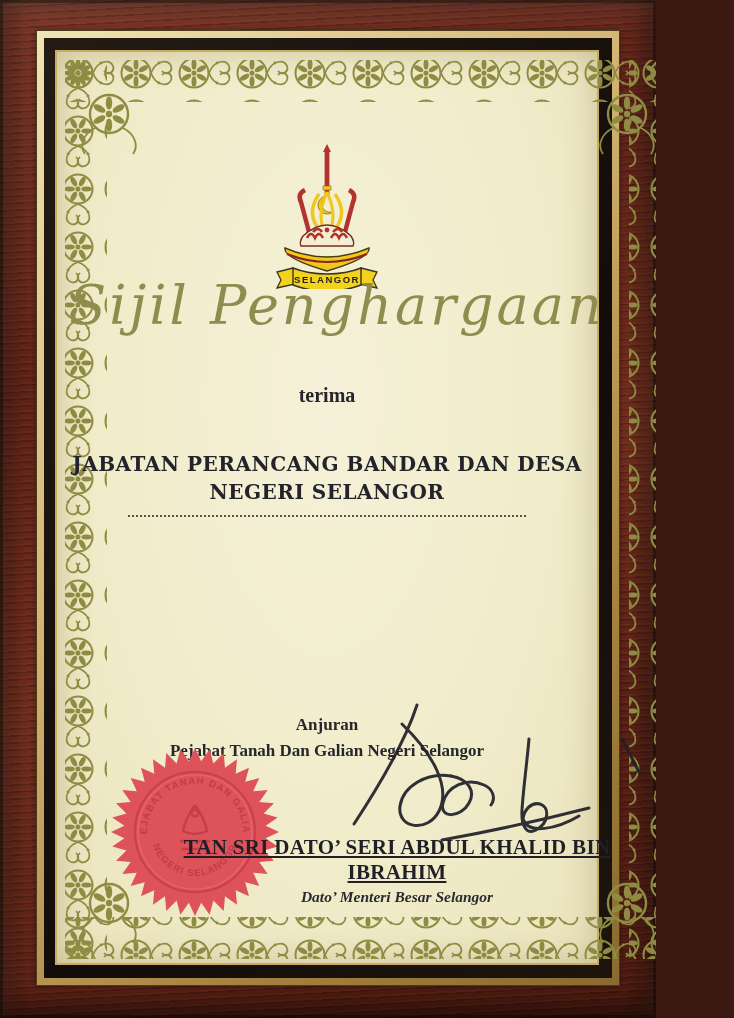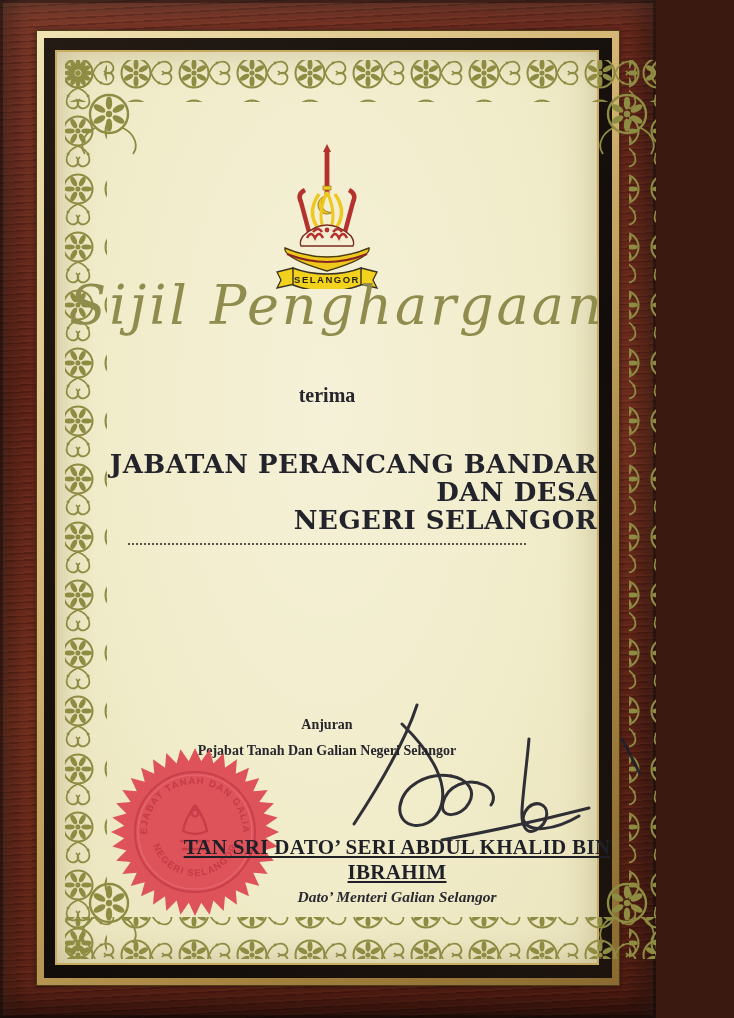--- a/index.html
+++ b/index.html
@@ -24,26 +24,26 @@
     background:radial-gradient(ellipse at 50% 38%,#f5f1d8 0%,#f1ecca 55%,#eae4bd 100%);
     border:2px solid #c8ab5f;
     box-shadow:inset 0 0 34px rgba(112,96,42,.30);}
 
   
   .blk{position:absolute;left:0;width:100%;text-align:center;color:#2b2b31;}
   .crest-wrap{position:absolute;left:50%;top:92px;transform:translateX(-50%);}
   .title{top:222px;font-family:"DejaVu Serif",serif;font-style:italic;font-weight:400;
          font-size:54px;letter-spacing:3px;color:#8f8c4e;padding-left:10px;}
   .presentation{top:330px;font-size:20px;font-weight:700;line-height:26px;color:#26262c;}
-  .recipient{top:398px;font-family:"DejaVu Serif",serif;font-size:26px;font-weight:700;
-             line-height:28px;letter-spacing:.5px;color:#23232b;text-align:right;}
+  .recipient{top:398px;font-family:"DejaVu Serif",serif;font-size:20px;font-weight:700;
+             line-height:28px;letter-spacing:.5px;color:#23232b;}
   .dotline{width:398px;margin:9px auto 0;border-top:2px dotted #57524a;height:0;}
   .citation{top:478px;font-size:19.5px;font-weight:700;line-height:25.5px;color:#2c2c32;}
   .venue{top:588px;font-size:19.5px;font-weight:700;line-height:27px;color:#26262c;}
-  .anjuran{top:660px;font-size:14px;font-weight:700;line-height:26px;color:#26262c;}
+  .anjuran{top:660px;font-size:17px;font-weight:700;line-height:26px;color:#26262c;}
   .signatory{top:783px;left:110px;width:460px;text-align:center;position:absolute;}
   .sig-name{font-size:21px;font-weight:700;letter-spacing:.3px;color:#1f1f27;text-decoration:underline;}
   .sig-title{font-size:15.5px;font-style:italic;font-weight:700;color:#2a2a31;margin-top:3px;}
 
   .border-svg{position:absolute;inset:0;}
   .seal-svg{position:absolute;left:53px;top:695px;}
   .sign-svg{position:absolute;left:280px;top:640px;}
 </style>
 </head>
 <body>
@@ -167,17 +167,17 @@
         <path d="M65,32 C96,62 114,95 102,119 C91,141 60,137 63,114 C66,94 90,80 114,84"></path>
         <path d="M114,84 C131,87 139,99 132,111 C124,126 102,127 106,111 C110,94 130,85 147,93 C156,97 159,106 154,113"></path>
         <path d="M192,47 C190,70 186,100 185,118 C184,135 190,143 199,138 C212,131 213,115 203,112 C195,110 187,117 186,127 C191,143 220,137 242,124"></path>
         <path d="M105,148 C150,140 205,128 252,116"></path>
         <path d="M285,47 C291,58 297,70 303,82"></path>
       </g>
     </svg>
 
     <div class="signatory">
       <div class="sig-name">TAN SRI DATO’ SERI ABDUL KHALID BIN IBRAHIM</div>
-      <div class="sig-title">Dato’ Menteri Galian Selangor</div>
+      <div class="sig-title">Dato’ Menteri Besar Selangor</div>
     </div>
 
   </div>
 </div>
 
 </body></html>

